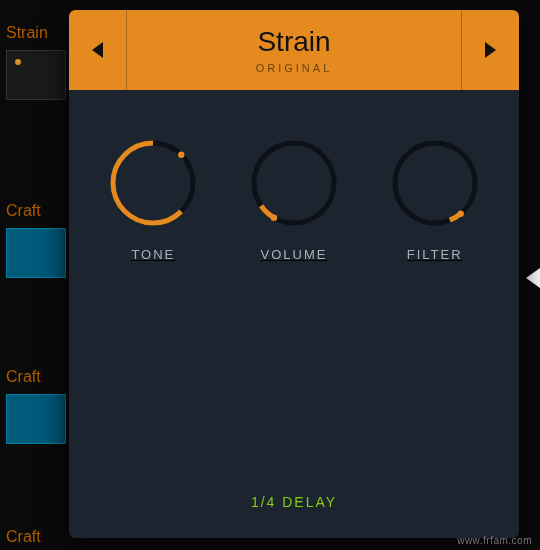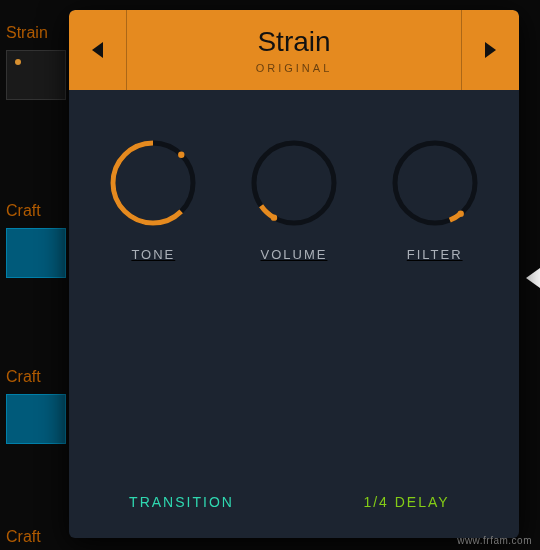--- a/index.html
+++ b/index.html
@@ -225,19 +225,18 @@
         <div class="knob"><svg viewBox="0 0 96 96">
             <circle class="knob-track" cx="48" cy="48" r="40"></circle>
             <circle class="knob-arc" cx="48" cy="48" r="40" stroke-dasharray="12.566370614359172 251.32741228718345" stroke-dashoffset="-97.73843811168246"></circle>
             <circle class="knob-dot" cx="73.71150438746157" cy="78.64177772475912" r="3.2" transform="rotate(90 48 48)"></circle>
           </svg></div>
         <div class="knob-label">FILTER</div>
       </div>
     </div>
 
   <div class="footer">
-    <div class="footer-btn footer-left">TRANSITION</div>
     <div class="footer-btn footer-right">1/4 DELAY</div>
   </div>
 
 </div>
 
 <div class="wm">www.frfam.com</div>
 
 </body></html>

